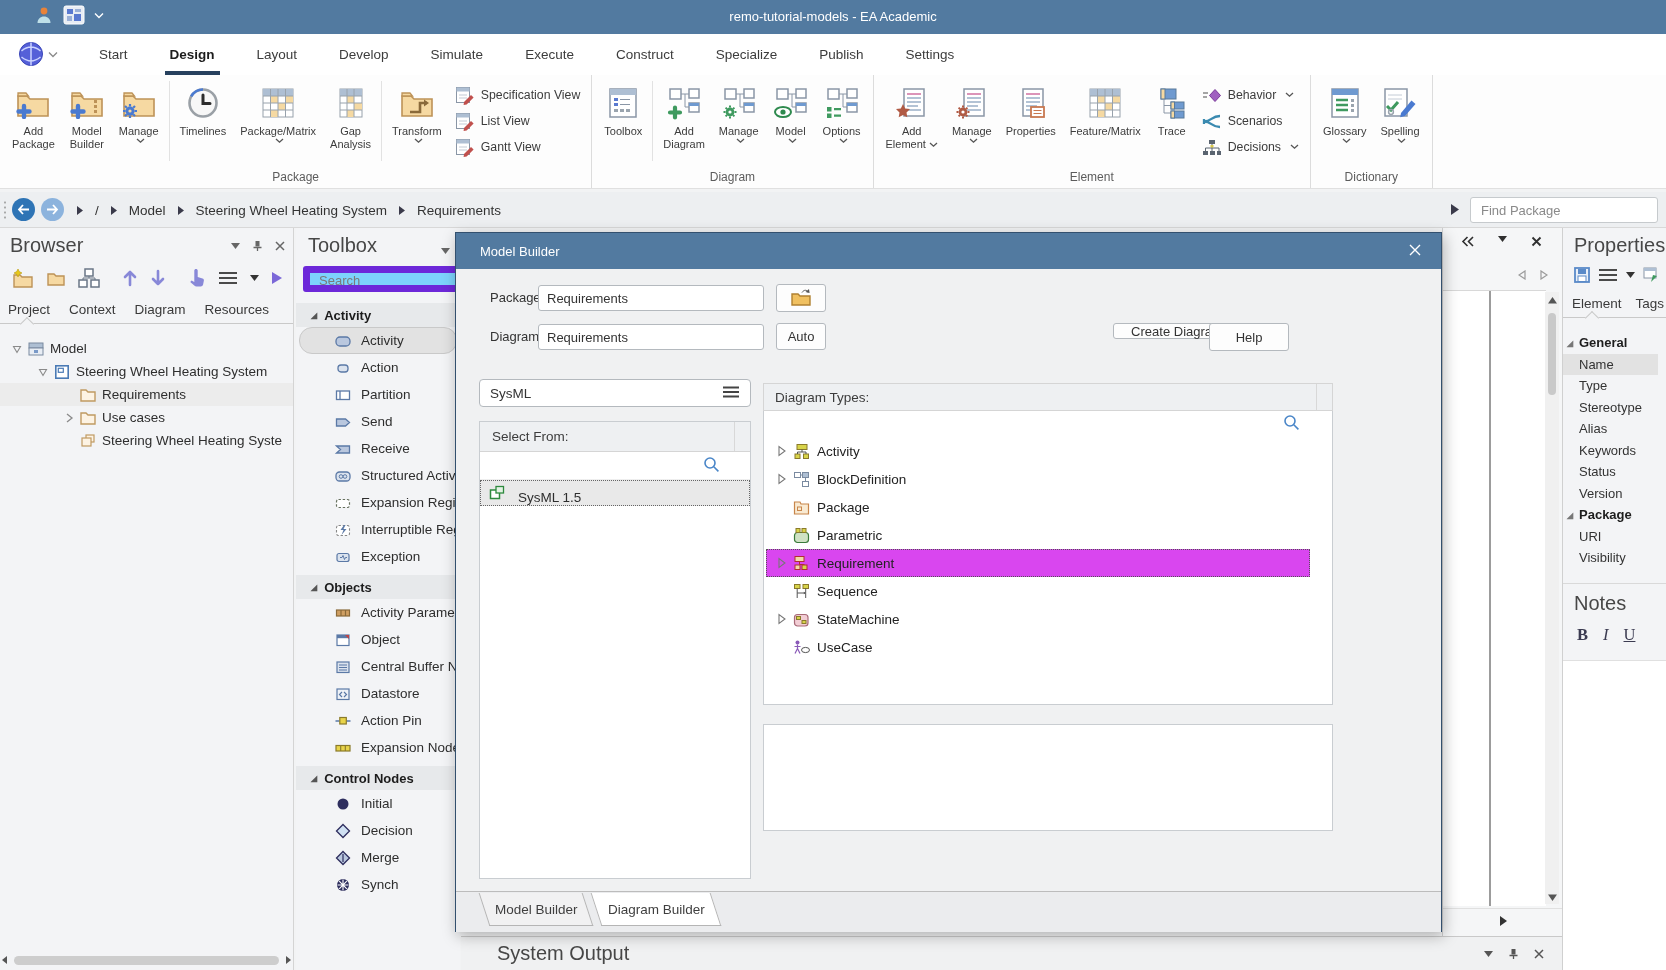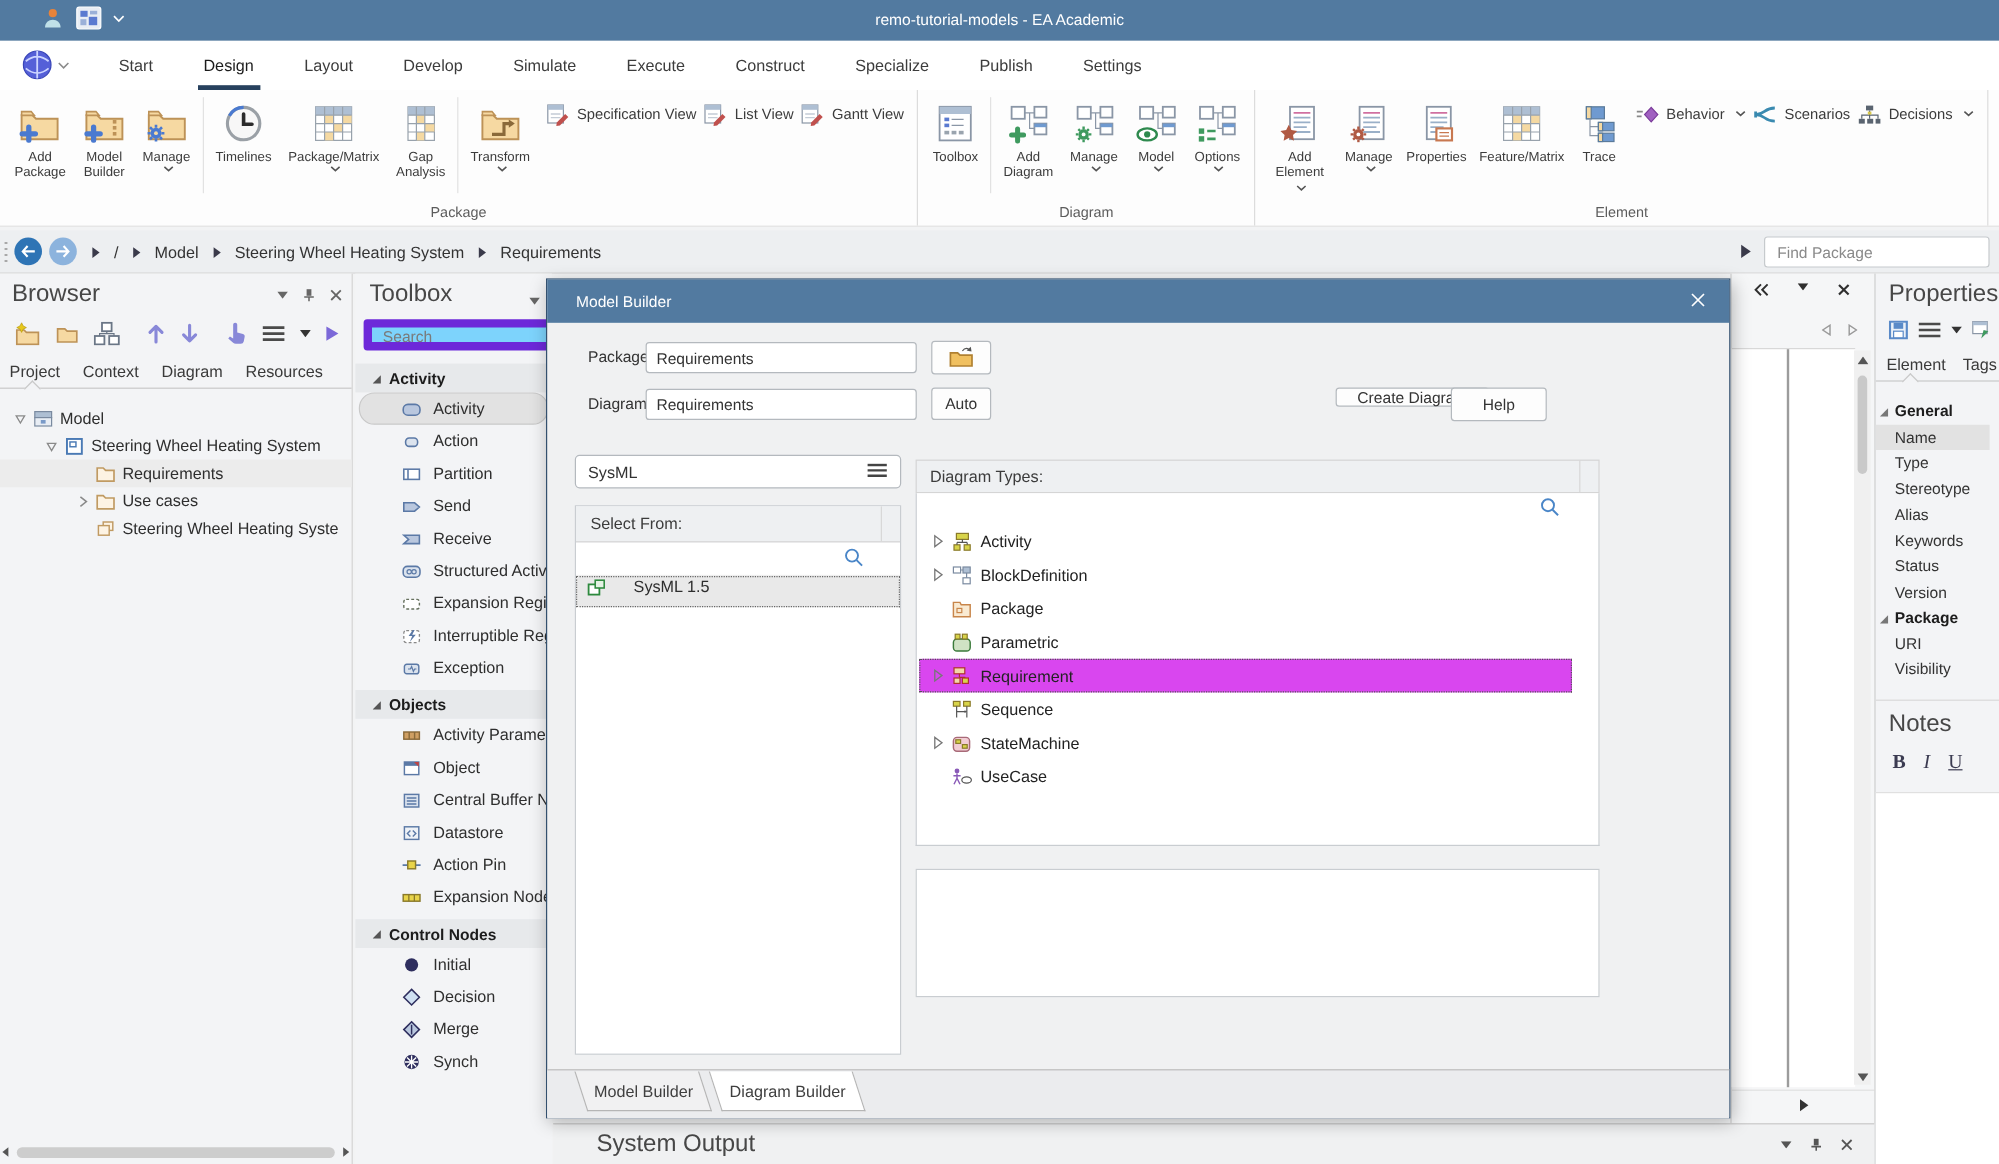--- a/index.html
+++ b/index.html
@@ -10,34 +10,34 @@
   
   .titlebar{position:absolute;left:0;top:0;width:1666px;height:34px;background:#527aa0}
   .tb-left{position:absolute;left:34px;top:5px;display:flex;align-items:center;gap:9px;color:#fff}
   .tb-title{position:absolute;left:50%;top:9px;transform:translateX(-50%);color:#fff;font-size:13px}
 
   
   .tabrow{position:absolute;left:0;top:34px;width:1666px;height:41px;background:#fff}
   .logo{position:absolute;left:18px;top:7px;display:flex;align-items:center;gap:4px;color:#8a8a8a}
   .mtabs{position:absolute;left:78px;top:0;height:41px;display:flex}
   .mtab{position:relative;padding:0 21px;line-height:41px;font-size:13.5px;color:#3c3c3c;cursor:default}
-  .mtab.active{font-weight:normal;color:#1c1c1c}
+  .mtab.active{font-weight:bold;color:#1c1c1c}
   .mtab.active::after{content:"";position:absolute;left:16px;right:16px;bottom:0;height:4px;background:#27415e}
 
   
   .ribbon{position:absolute;left:0;top:75px;width:1666px;height:114px;background:#fdfdfd;border-bottom:1px solid #e0e0e0;display:flex}
   .rgroup{display:flex;flex-direction:column;border-right:1px solid #dcdcdc;padding:0 2px}
   .rgroup-items{flex:1;display:flex;align-items:stretch;padding:3px 3px 0}
   .rgroup-label{text-align:center;font-size:12px;color:#5c5c5c;height:19px;line-height:17px}
   .rbig{display:flex;flex-direction:column;align-items:center;min-width:48px;padding:3px 7px 0;text-align:center;color:#3c3c3c}
   .rbig .ric{height:44px;display:flex;align-items:center}
   .rbig .rlabel{font-size:11px;line-height:1.18;white-space:pre-line}
   .rchev{height:10px;display:flex;align-items:flex-start;justify-content:center}
   .rdivider{width:1px;background:#e2e2e2;margin:3px 3px 8px}
-  .rstack{display:flex;flex-direction:row;justify-content:flex-start;gap:6px;padding:7px 6px 0}
+  .rstack{display:flex;flex-direction:column;justify-content:flex-start;gap:6px;padding:7px 6px 0}
   .rsmall{display:flex;align-items:center;gap:6px;font-size:12.3px;color:#3c3c3c;height:20px;white-space:nowrap}
   .chev{display:inline-flex;margin-left:3px}
 
   
   .crumbbar{position:absolute;left:0;top:192px;width:1666px;height:36px;background:#edeff1;border-bottom:1px solid #d8d8d8}
   .grip{position:absolute;left:3px;top:8px;width:4px;height:20px;background-image:radial-gradient(circle,#a8a8a8 1px,transparent 1.2px);background-size:4px 5px}
   .navbtn{position:absolute;top:6px;width:23px;height:23px;border-radius:50%;display:flex;align-items:center;justify-content:center}
   .navback{left:12px;background:#2e74b5}
   .navfwd{left:41px;background:#8cb3dd}
   .crumbs{position:absolute;left:72px;top:0;height:36px;display:flex;align-items:center}
@@ -118,21 +118,21 @@
   .dclose{position:absolute;right:20px;top:11px;color:#fff}
   .dlabel{position:absolute;font-size:13px;color:#333}
   .dinput{position:absolute;height:26px;background:#fff;border:1px solid #b4b9be;border-radius:3px;padding-left:8px;font-size:13px;color:#333;font-family:"Liberation Sans",sans-serif}
   .dbtn{position:absolute;background:#fdfdfd;border:1px solid #b4b9be;border-radius:3px;font-size:13px;color:#333;display:flex;align-items:center;justify-content:center}
   .combo{position:absolute;left:23px;top:146px;width:272px;height:28px;background:#fff;border:1px solid #b4b9be;border-radius:4px;display:flex;align-items:center;padding:0 10px;font-size:13.5px;color:#333}
   .combo .burger{margin-left:auto}
   .leftlist{position:absolute;left:23px;top:188px;width:272px;height:458px;background:#fff;border:1px solid #c9cdd1}
   .llhdr{position:relative;height:30px;background:#eef0f2;border-bottom:1px solid #d5d5d5;display:flex;align-items:center;padding-left:12px;font-size:13.5px;color:#3c3c3c}
   .hdrsep{position:absolute;right:15px;top:0;bottom:0;border-left:1px solid #d8d8d8}
   .llsearch{height:28px;display:flex;align-items:center;justify-content:flex-end;padding-right:30px;border-bottom:1px solid #eee}
-  .selitem{height:26px;display:flex;align-items:flex-start;gap:22px;padding-left:7px;font-size:13.5px;color:#2e2e2e;border:1px dotted transparent}
+  .selitem{height:26px;display:flex;align-items:flex-end;gap:12px;padding-left:7px;font-size:13.5px;color:#2e2e2e;border:1px dotted transparent}
   .selitem.selected{background:#e9e9e9;border-color:#666}
   .rtypes-hdr{position:absolute;left:307px;top:150px;width:570px;height:28px;background:#eef0f2;border:1px solid #d5d5d5;display:flex;align-items:center;padding-left:11px;font-size:13.5px;color:#3c3c3c}
   .rtypes{position:absolute;left:307px;top:178px;width:570px;height:294px;background:#fff;border:1px solid #c9cdd1;border-top:0}
   .rtsearch{height:26px;display:flex;justify-content:flex-end;align-items:center;padding-right:32px}
   .dtrow{height:28px;display:flex;align-items:center;font-size:13.5px;color:#222;margin:0 22px 0 2px;border:1px dotted transparent}
   .dtrow.selected{background:#d946ef;border-color:#555}
   .dtrow .exp{width:20px;display:inline-flex;justify-content:center;margin-left:4px;flex:none}
   .dtrow .tico{margin:0 7px 0 2px;display:inline-flex;flex:none}
   .descbox{position:absolute;left:307px;top:491px;width:570px;height:107px;background:#fff;border:1px solid #c9cdd1}
   .dtabline{position:absolute;left:0;top:658px;width:985px;border-top:1px solid #bcbcbc;height:41px;background:#ebecee}

